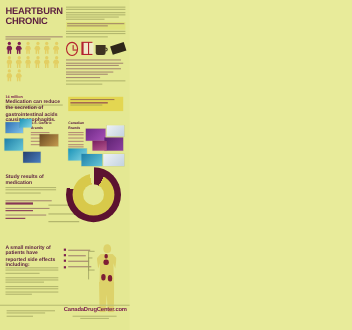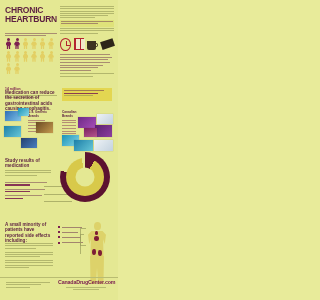--- a/index.html
+++ b/index.html
@@ -183,22 +183,22 @@
   .brand-sub { position:absolute; left:58px; top:287px; width:56px; }
   .brand-sub i { display:block; height:0.9px; background:#8a8e4e; opacity:.5; margin:0 auto 1.4px auto; }
 </style>
 </head>
 <body>
 
 <div class="page">
 
   <div class="header">
     <div class="title">
+      <span>HEARTBURN</span>
       <span>CHRONIC</span>
-      <span>HEARTBURN</span>
     </div>
   </div>
 
   <div class="hdr-right">
     <div class="microtext">
       <i></i>
         <i></i>
         <i></i>
         <i></i>
         <i style="width:88%"></i>

